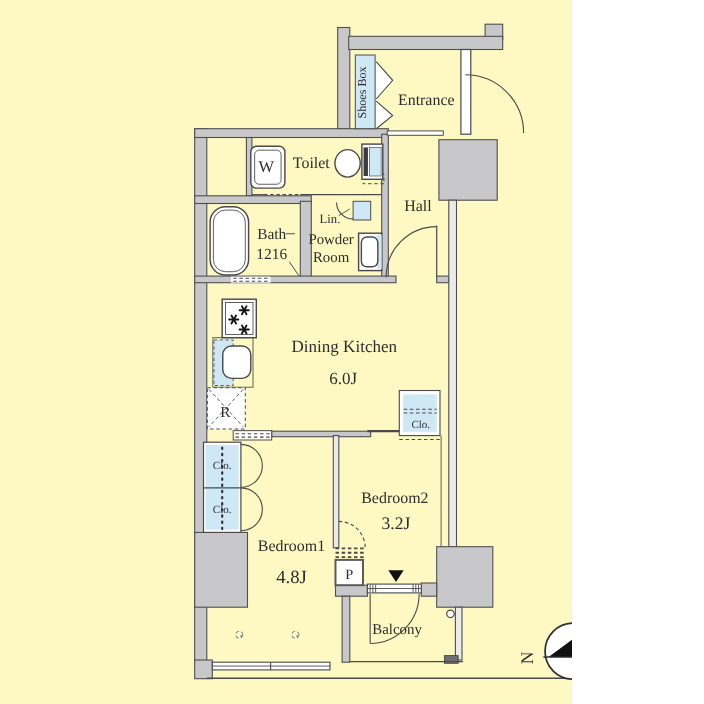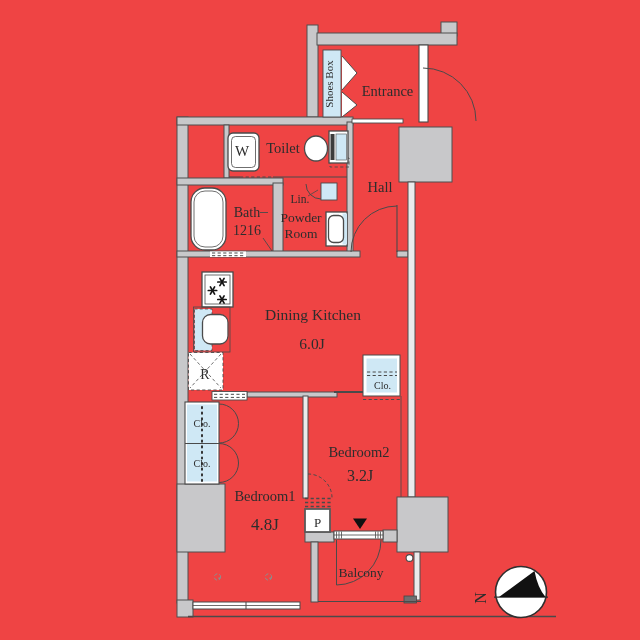--- a/index.html
+++ b/index.html
@@ -1,16 +1,16 @@
 <!DOCTYPE html>
 <html><head>
 <meta charset="utf-8">
 <style>
   html,body{margin:0;padding:0;background:#ffffff;}
-  .stage{position:relative;width:640px;height:640px;background:#ef4444;overflow:hidden;}
+  .stage{position:relative;width:520px;height:640px;background:#fef9c3;overflow:hidden;}
   svg{display:block;}
   .wall{fill:#c8c8ca;stroke:#4f4f4f;stroke-width:1;}
   .wall-light{fill:#ebebec;stroke:#4f4f4f;stroke-width:1;}
   .fixture{fill:#ffffff;stroke:#4a4a4a;stroke-width:1.3;}
   .thin{fill:none;stroke:#4a4a4a;stroke-width:0.8;}
   .blue{fill:#cfe8f5;stroke:#4a4a4a;stroke-width:0.9;}
   .blue-noline{fill:#cfe8f5;}
   .ln{stroke:#4a4a4a;fill:none;}
   .dash{stroke:#4a4a4a;fill:none;stroke-dasharray:3.2,2.4;}
   .lbl{font-family:"Liberation Serif","DejaVu Serif",serif;fill:#2d2d2d;text-anchor:middle;}

